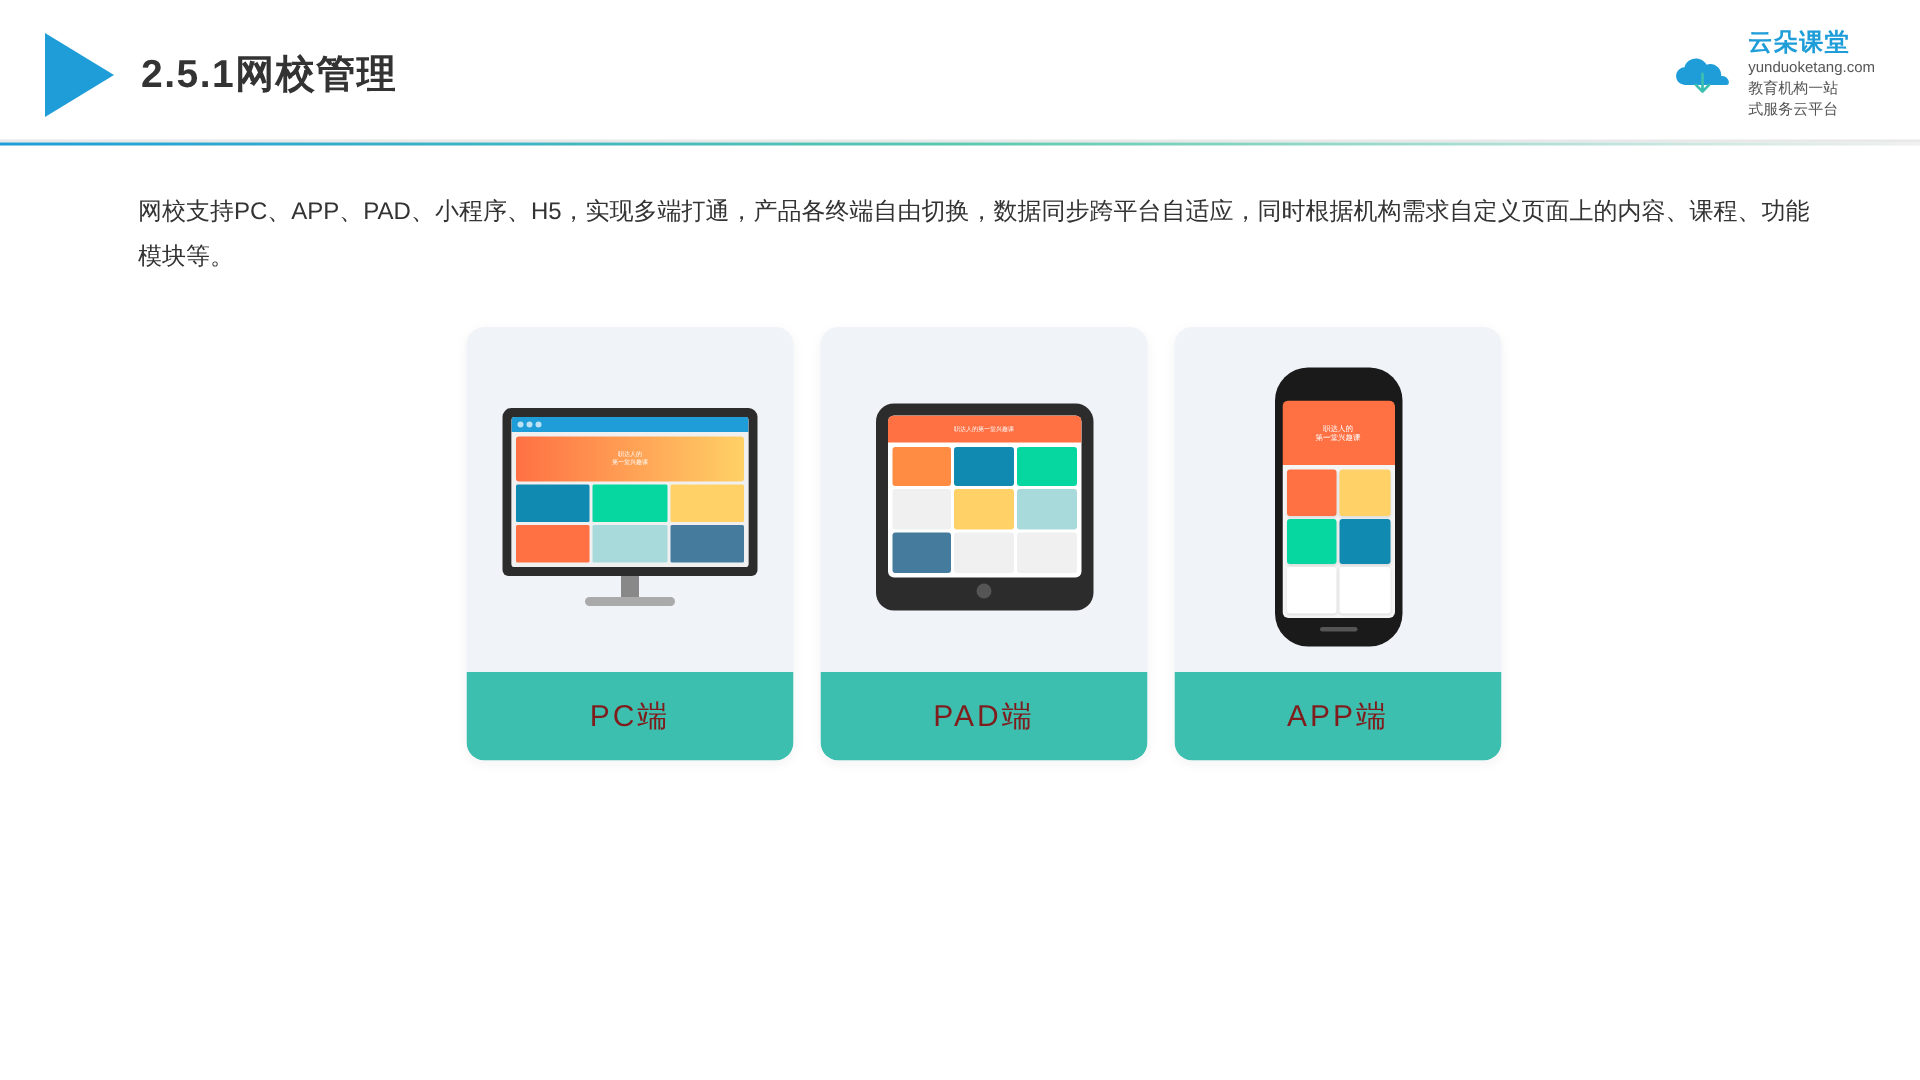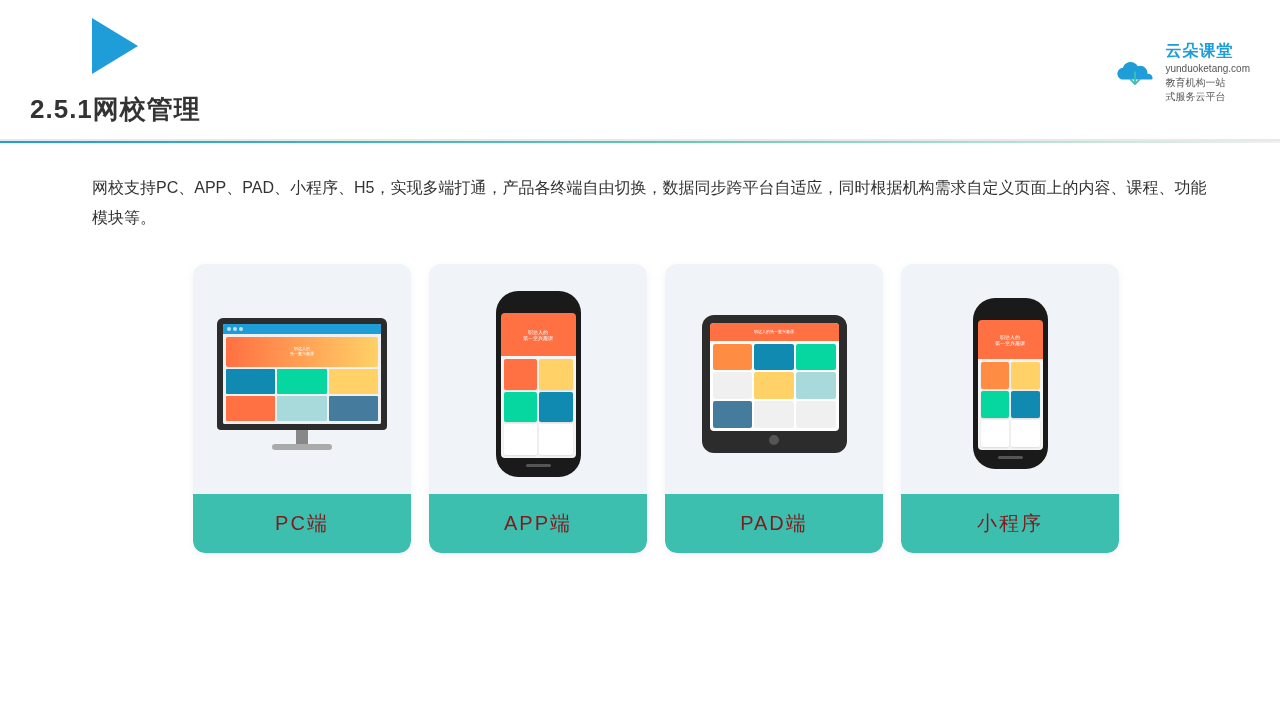--- a/index.html
+++ b/index.html
@@ -17,21 +17,20 @@
       display: flex;
       align-items: center;
       justify-content: space-between;
       padding: 18px 30px 12px 30px;
       border-bottom: 2px solid #e8e8e8;
     }
     .header-left {
       display: flex;
       align-items: center;
       gap: 18px;
-      flex-direction: column;
     }
     .logo-triangle {
       width: 0;
       height: 0;
       border-top: 28px solid transparent;
       border-bottom: 28px solid transparent;
       border-left: 46px solid #1e9dd8;
     }
     .page-title {
       font-size: 26px;
@@ -356,45 +355,20 @@
           </div>
           <div class="monitor-neck"></div>
           <div class="monitor-base"></div>
         </div>
       </div>
       <div class="device-label">PC端</div>
     </div>
 
     <div class="device-card">
       <div class="device-image-area">
-        <div class="phone">
-          <div class="phone-outer wide">
-            <div class="phone-notch"></div>
-            <div class="phone-screen">
-              <div class="phone-screen-top">
-                职达人的<br>第一堂兴趣课
-              </div>
-              <div class="phone-screen-mid">
-                <div class="phone-screen-card" style="background:#ff7043;"></div>
-                <div class="phone-screen-card" style="background:#ffd166;"></div>
-                <div class="phone-screen-card" style="background:#06d6a0;"></div>
-                <div class="phone-screen-card" style="background:#118ab2;"></div>
-                <div class="phone-screen-card"></div>
-                <div class="phone-screen-card"></div>
-              </div>
-            </div>
-            <div class="phone-home-indicator"></div>
-          </div>
-        </div>
-      </div>
-      <div class="device-label">APP端</div>
-    </div>
-
-    <div class="device-card">
-      <div class="device-image-area">
         <div class="tablet">
           <div class="tablet-outer">
             <div style="position:relative;">
               <div class="tablet-screen">
                 <div class="tablet-screen-bar">
                   <span class="tablet-screen-bar-text">职达人的第一堂兴趣课</span>
                 </div>
                 <div class="tablet-screen-content">
                   <div class="tablet-card orange"></div>
                   <div class="tablet-card blue"></div>
@@ -411,37 +385,38 @@
             <div class="tablet-home"></div>
           </div>
         </div>
       </div>
       <div class="device-label">PAD端</div>
     </div>
 
     <div class="device-card">
       <div class="device-image-area">
         <div class="phone">
-          <div class="phone-outer narrow">
+          <div class="phone-outer wide">
             <div class="phone-notch"></div>
             <div class="phone-screen">
-              <div class="phone-screen-top" style="background:#ff7043;">
+              <div class="phone-screen-top">
                 职达人的<br>第一堂兴趣课
               </div>
               <div class="phone-screen-mid">
-                <div class="phone-screen-card" style="background:#ff8c42;"></div>
+                <div class="phone-screen-card" style="background:#ff7043;"></div>
                 <div class="phone-screen-card" style="background:#ffd166;"></div>
                 <div class="phone-screen-card" style="background:#06d6a0;"></div>
                 <div class="phone-screen-card" style="background:#118ab2;"></div>
                 <div class="phone-screen-card"></div>
                 <div class="phone-screen-card"></div>
               </div>
             </div>
             <div class="phone-home-indicator"></div>
           </div>
         </div>
       </div>
-      <div class="device-label">小程序</div>
+      <div class="device-label">APP端</div>
     </div>
+
 
 
   </div>
 </div>
 
 </body></html>

